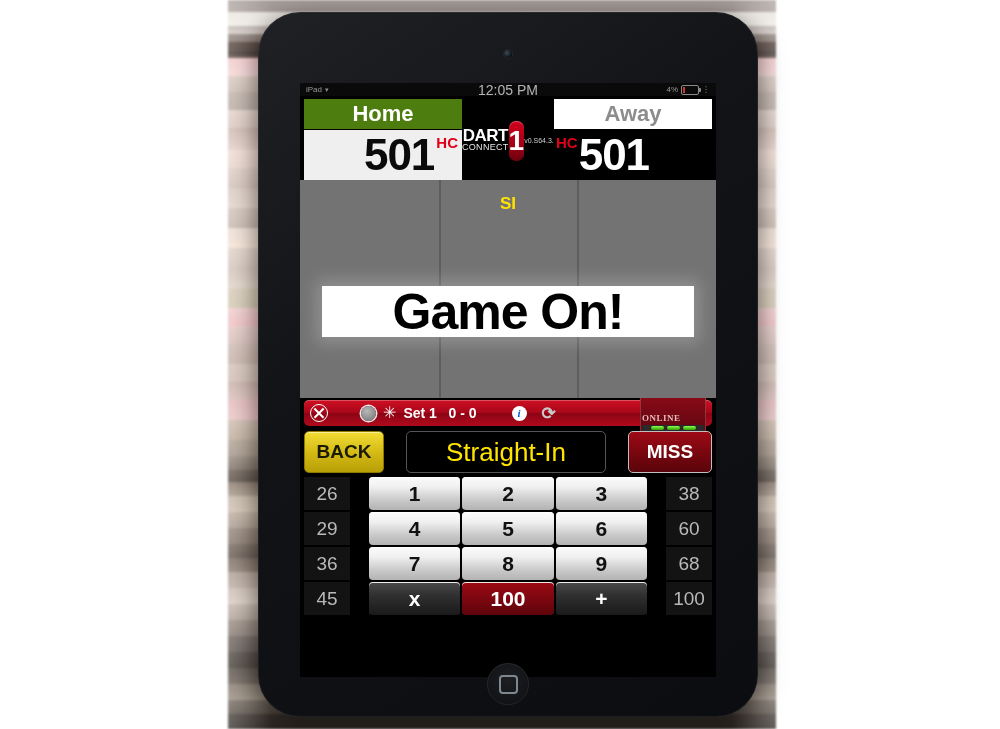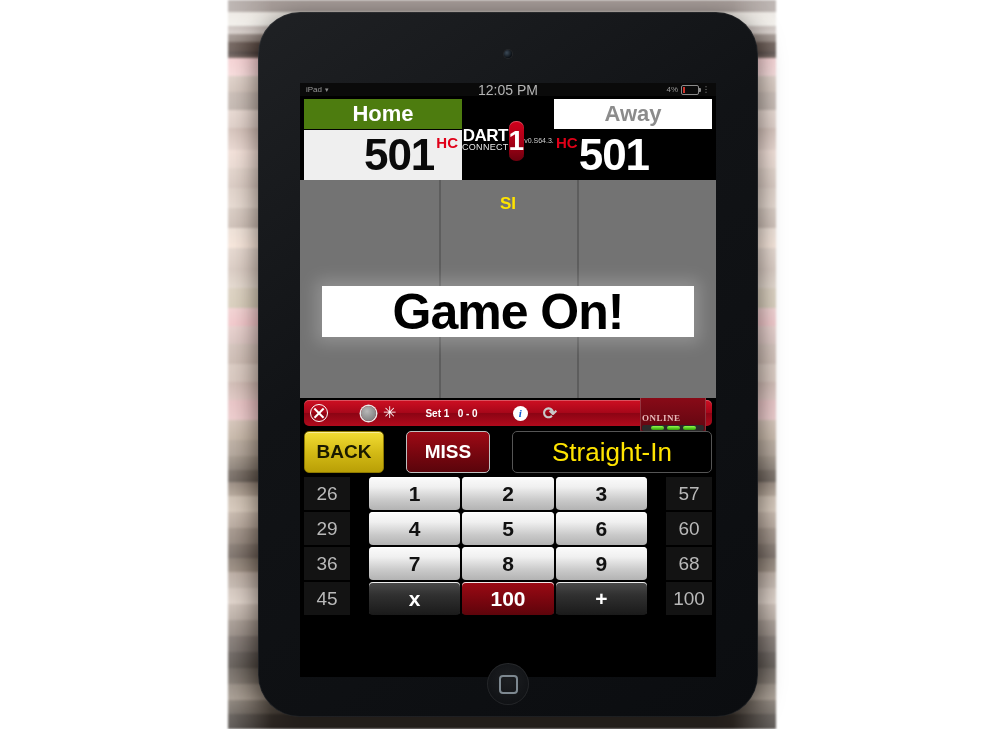--- a/index.html
+++ b/index.html
@@ -146,21 +146,21 @@
   #closebtn{width:16px;height:16px;border:1.8px solid #fff;border-radius:50%;
     position:relative;}
   #closebtn:before,#closebtn:after{content:"";position:absolute;left:50%;top:50%;
     width:13px;height:1.8px;background:#fff;transform-origin:center;}
   #closebtn:before{transform:translate(-50%,-50%) rotate(45deg);}
   #closebtn:after{transform:translate(-50%,-50%) rotate(-45deg);}
   #greycircle{width:15px;height:15px;border-radius:50%;
     background:radial-gradient(circle at 40% 35%,#b8b8b8,#6f6f6f);
     box-shadow:0 0 0 1.5px #e8e8e8;margin-left:26px;}
   #gear{color:#fff;font-size:16px;line-height:1;}
-  #setinfo{color:#fff;font-weight:bold;font-size:10px;margin-left:22px;
+  #setinfo{color:#fff;font-weight:bold;font-size:14px;
     white-space:pre;}
   #infoicon{width:15px;height:15px;border-radius:50%;background:#fff;
     color:#0b57d0;font-size:11px;font-weight:bold;font-style:italic;
     display:flex;align-items:center;justify-content:center;margin-left:28px;
     font-family:"Liberation Serif",serif;}
   #refresh{color:#c9c9c9;font-size:17px;font-weight:bold;line-height:1;
     margin-left:8px;}
   #online{margin-left:auto;width:62px;border-radius:4px;
     background:linear-gradient(to bottom,#8e0b18,#5e0610);padding:14px 2px 2px;
     box-shadow:inset 0 0 0 1px rgba(255,255,255,.18);}
@@ -278,22 +278,22 @@
         <span class="bars">
             <i></i>
             <i></i>
             <i></i>
           </span>
       </span>
     </div>
 
     <div id="actionrow">
       <div id="backbtn">BACK</div>
+      <div id="modebtn">Straight-In</div>
       <div id="missbtn">MISS</div>
-      <div id="modebtn">Straight-In</div>
     </div>
 
     <div id="keypad">
       <div class="sidecol left">
           <div class="sk">26</div>
           <div class="sk">29</div>
           <div class="sk">36</div>
           <div class="sk">45</div>
         </div>
       <div id="numgrid">
@@ -304,21 +304,21 @@
           <div class="nk">5</div>
           <div class="nk">6</div>
           <div class="nk">7</div>
           <div class="nk">8</div>
           <div class="nk">9</div>
           <div class="nk dark">x</div>
           <div class="nk red">100</div>
           <div class="nk dark">+</div>
         </div>
       <div class="sidecol right">
-          <div class="sk">57</div>
+          <div class="sk">38</div>
           <div class="sk">60</div>
           <div class="sk">68</div>
           <div class="sk">100</div>
         </div>
     </div>
 
   </div>
 
   <div id="homebtn">
       <span class="sq"></span>

